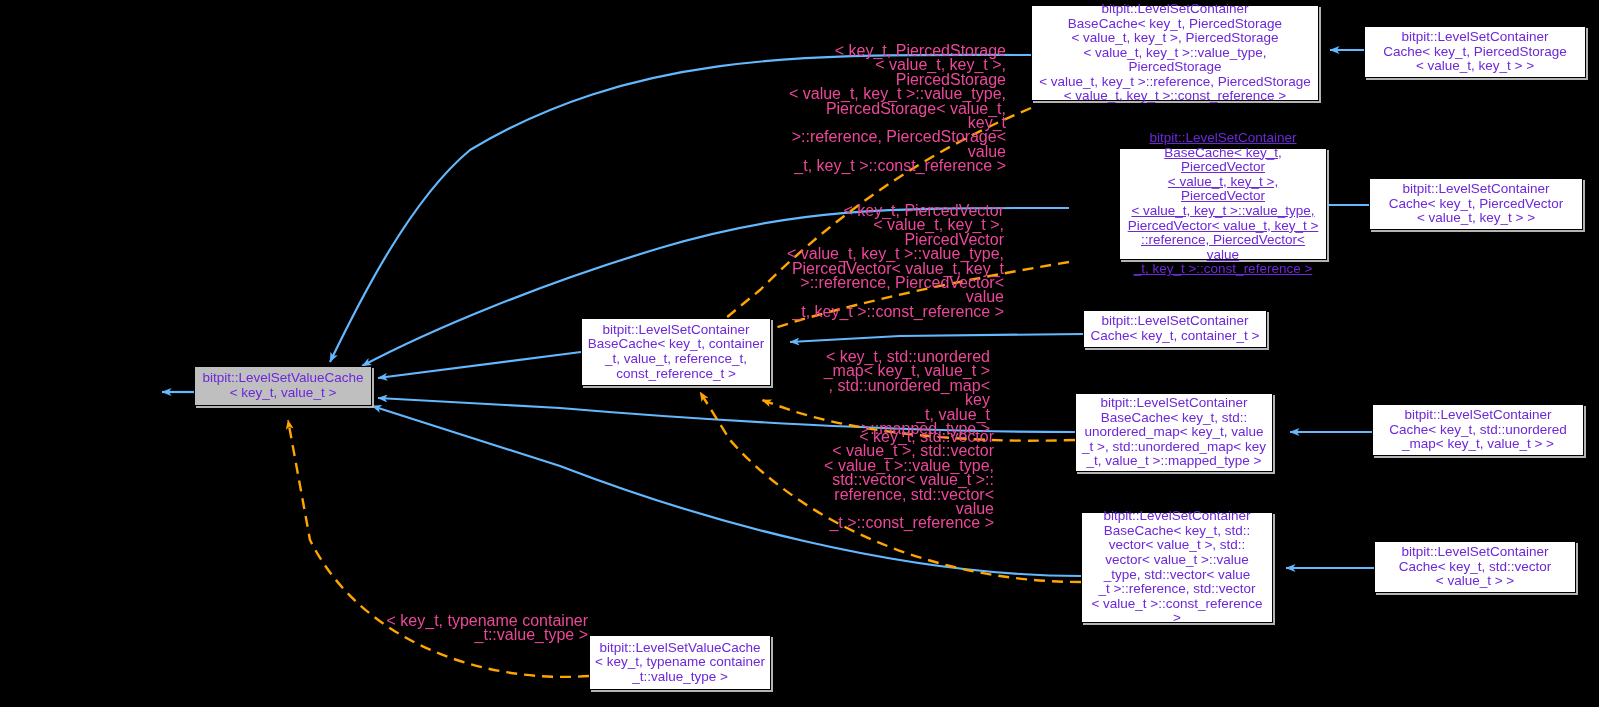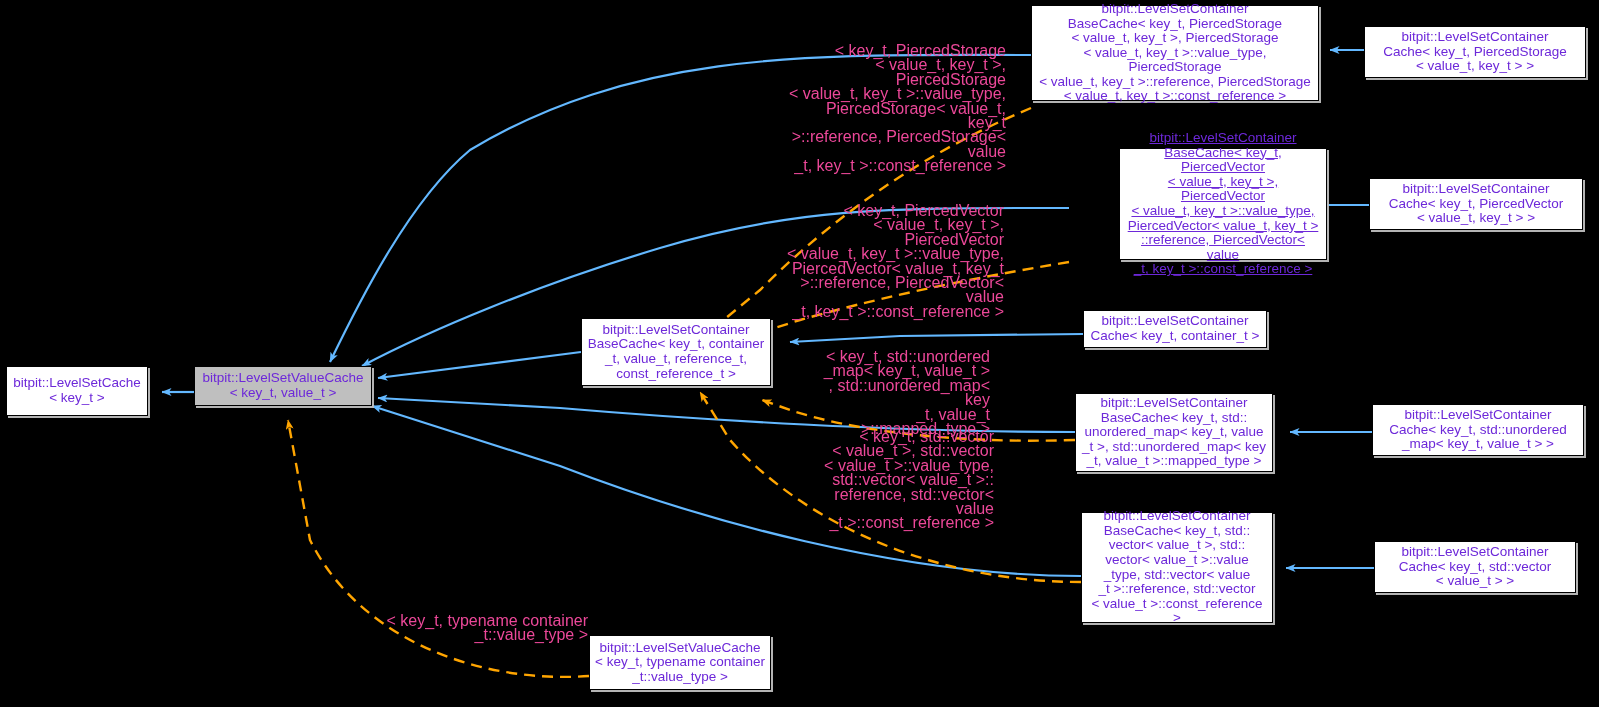--- a/index.html
+++ b/index.html
@@ -98,22 +98,20 @@
       <path d="M1069,262 C960,280 870,300 800,320 L762,332"></path>
 
       <path d="M1075,440 C950,444 850,430 790,410 L762,400"></path>
 
       <path d="M1081,582 C930,582 800,520 730,440 L700,392"></path>
 
       <path d="M589,676 C480,684 360,640 310,540 L288,420"></path>
     </g>
   </svg>
 
-  <div class="node" style="left:6px; top:366px; width:142px; height:50px;">bitpit::LevelSetCache
-&lt; key_t &gt;</div>
 
   <div class="node highlight" style="left:194px; top:366px; width:178px; height:40px;">bitpit::LevelSetValueCache
 &lt; key_t, value_t &gt;</div>
 
   <div class="node" style="left:581px; top:318px; width:190px; height:68px;">bitpit::LevelSetContainer
 BaseCache&lt; key_t, container
 _t, value_t, reference_t,
 const_reference_t &gt;</div>
 
   <div class="node" style="left:589px; top:635px; width:182px; height:55px;">bitpit::LevelSetValueCache

